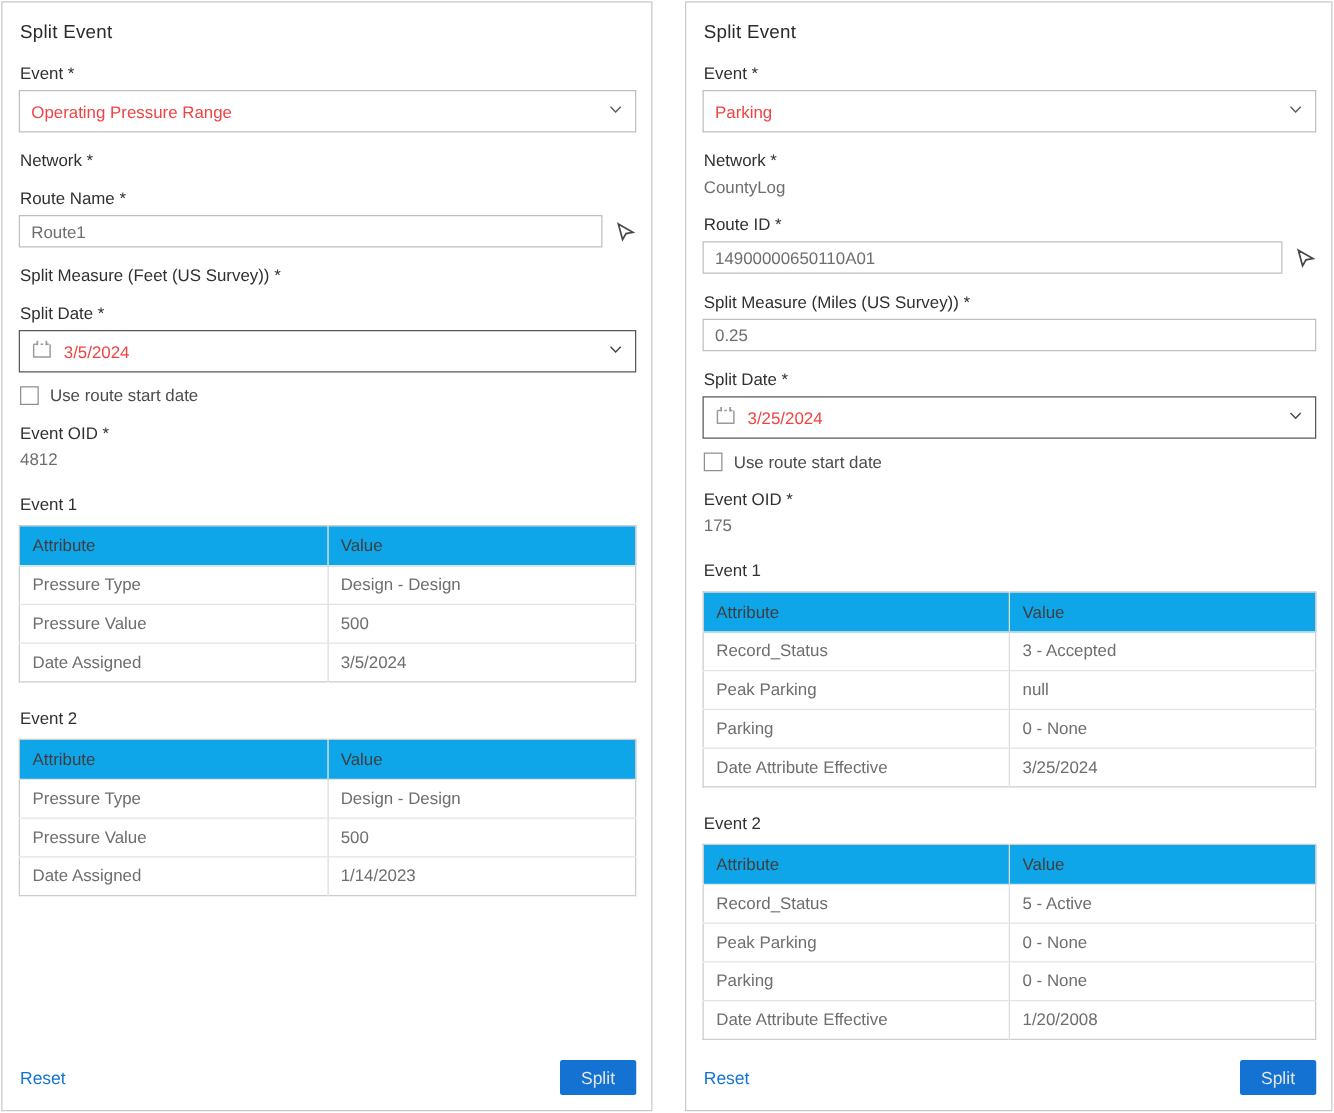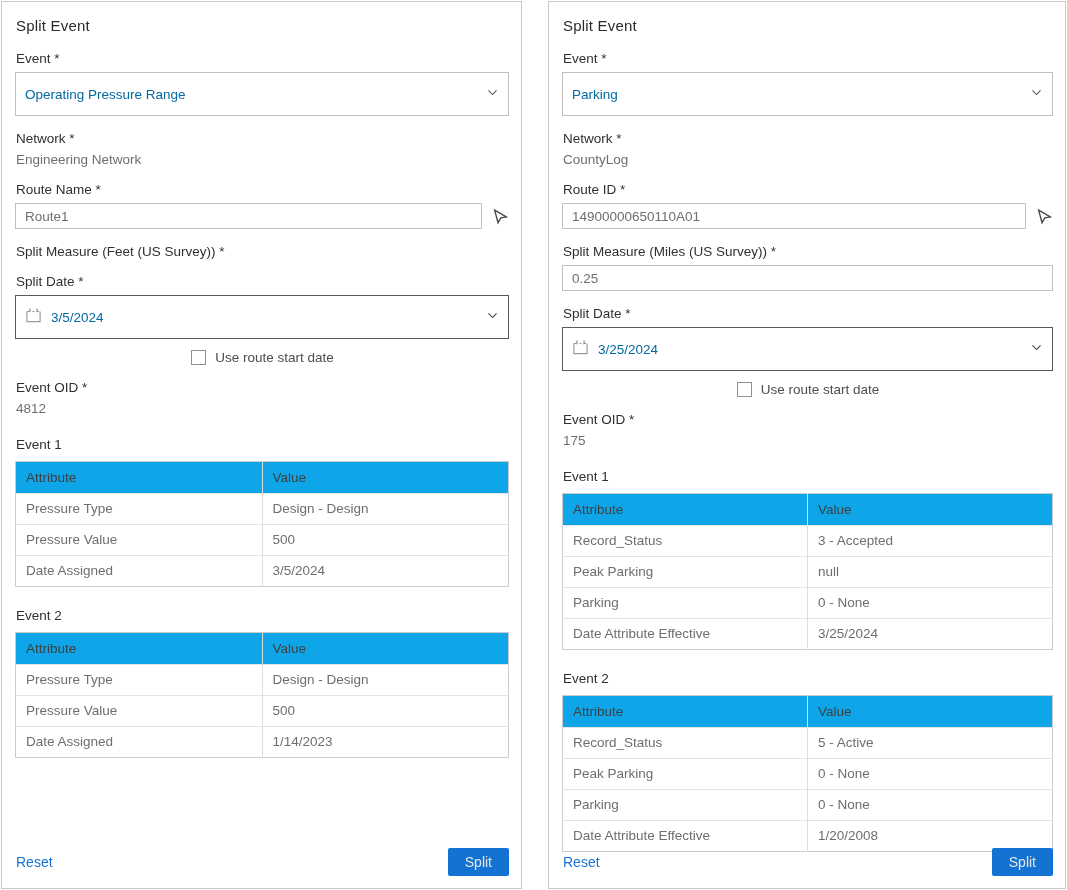--- a/index.html
+++ b/index.html
@@ -20,45 +20,45 @@
   }
   .panel.left  { width: 521px; }
   .panel.right { width: 518px; }
 
   .p-title { font-size: 15px; color: #2b2b2b; margin: 2px 0 0 1px; letter-spacing: .2px; }
 
   .lbl { font-size: 13.5px; color: #303030; margin: 15px 0 6px 1px; }
   .lbl.first { margin-top: 17px; }
 
   .selectbox, .txt-wrap, .datefield {
-    height: 44px; width: 100%;
+    height: 34px; width: 100%;
     border: 1px solid #bfbfbf;
     background: #fff;
     display: flex; align-items: center;
     padding: 0 9px;
-    font-size: 13.5px; color: #0369a1;
+    font-size: 13.5px; color: #ef4444;
   }
   .selectbox { justify-content: space-between; cursor: pointer; }
   .txt {
     height: 26px; width: 100%;
     border: 1px solid #bfbfbf;
     padding: 0 9px;
     font-size: 13.5px; color: #6e6e6e;
     font-family: inherit; outline: none; background: #fff;
   }
   .datefield { border-color: #595959; gap: 9px; }
   .datefield .chev { margin-left: auto; }
 
   .route-row { display: flex; align-items: center; gap: 10px; }
   .route-row .txt { flex: 1; }
   .icon-btn { display: flex; align-items: center; justify-content: center; cursor: pointer; flex: 0 0 auto; }
 
   .static-val { font-size: 13.5px; color: #6e6e6e; margin: 1px 0 0 1px; }
 
-  .cbrow { display: flex; align-items: center; gap: 9px; margin: 11px 0 0 1px; justify-content: center; }
+  .cbrow { display: flex; align-items: center; gap: 9px; margin: 11px 0 0 1px; }
   .cb { width: 15px; height: 15px; border: 1px solid #8f8f8f; background: #fff; cursor: pointer; flex: 0 0 auto; }
   .cbrow .cb-lbl { font-size: 13.5px; color: #4c4c4c; }
 
   .section-title { font-size: 13.5px; color: #303030; margin: 21px 0 9px 1px; }
 
   table { width: 100%; border-collapse: collapse; border: 1px solid #cccccc; table-layout: fixed; }
   th {
     background: #0ea5e9; font-weight: 400; text-align: left;
     color: #3f3f3f; font-size: 13.5px; padding: 7px 10px; line-height: 17px;
   }
@@ -88,21 +88,20 @@
   <div class="selectbox">
     <span>Operating Pressure Range</span>
     <span class="chev">
       <svg width="13" height="13" viewBox="0 0 16 16">
           <path d="M3 5.5l5 5 5-5" fill="none" stroke="#595959" stroke-width="1.4"></path>
         </svg>
     </span>
   </div>
 
   <div class="lbl">Network *</div>
-  <div class="static-val">Engineering Network</div>
 
   <div class="lbl">Route Name *</div>
   <div class="route-row">
     <input class="txt" value="Route1" style="">
     <span class="icon-btn">
       <svg width="17" height="17" viewBox="0 0 16 16">
           <path d="M2.5 2l11 6.3-5.2 1-2.6 4.5z" fill="none" stroke="#474747" stroke-width="1.3" stroke-linejoin="miter"></path>
         </svg>
     </span>
   </div>

